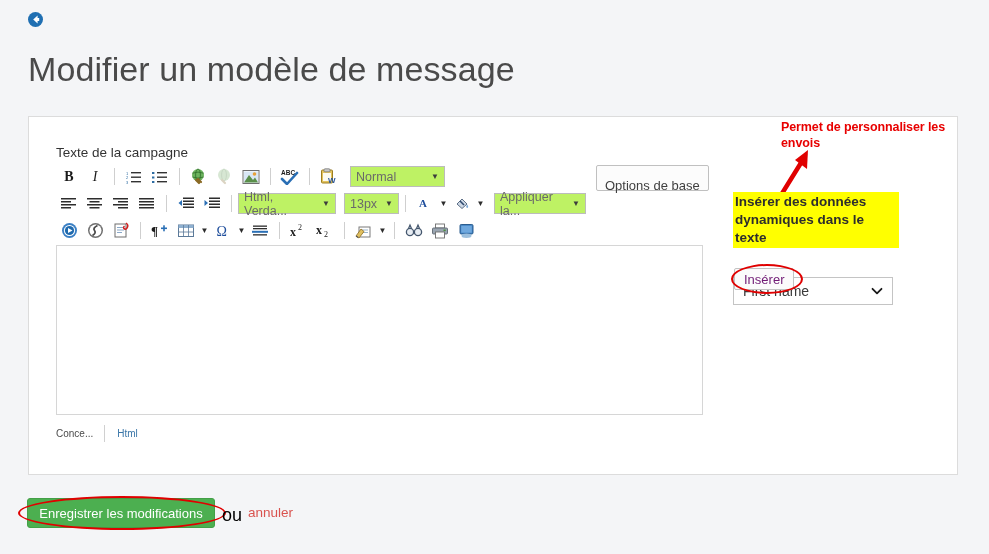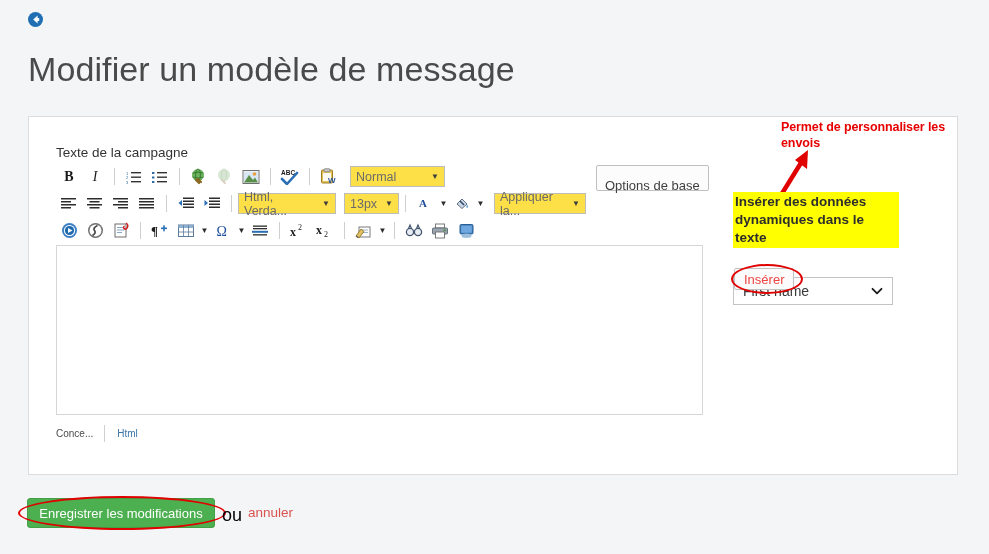--- a/index.html
+++ b/index.html
@@ -101,21 +101,21 @@
     height: 17px;
     background: #cfcfcf;
     margin: 0 6px;
     flex: none;
   }
   .tb-gap { width: 8px; flex: none; }
 
   .tb-select {
     height: 21px;
     border: 1px solid #bcbcbc;
-    background: #fde047;
+    background: #bef264;
     font-size: 12.5px;
     color: #6a6a6a;
     display: flex;
     align-items: center;
     padding: 0 5px;
     position: relative;
     cursor: pointer;
     flex: none;
     font-family: "Liberation Sans", sans-serif;
   }
@@ -240,21 +240,21 @@
   .insert-btn {
     position: absolute;
     left: 734px;
     top: 268px;
     height: 22px;
     padding: 0 9px;
     border: 1px solid #c2c2c2;
     background: #fbfbfb;
     border-radius: 2px;
     font-size: 13px;
-    color: #ef4444;
+    color: #701a75;
     display: flex;
     align-items: center;
     cursor: pointer;
     font-family: "Liberation Sans", sans-serif;
   }
 
   .ellipse-insert {
     position: absolute;
     left: 731px;
     top: 264px;

